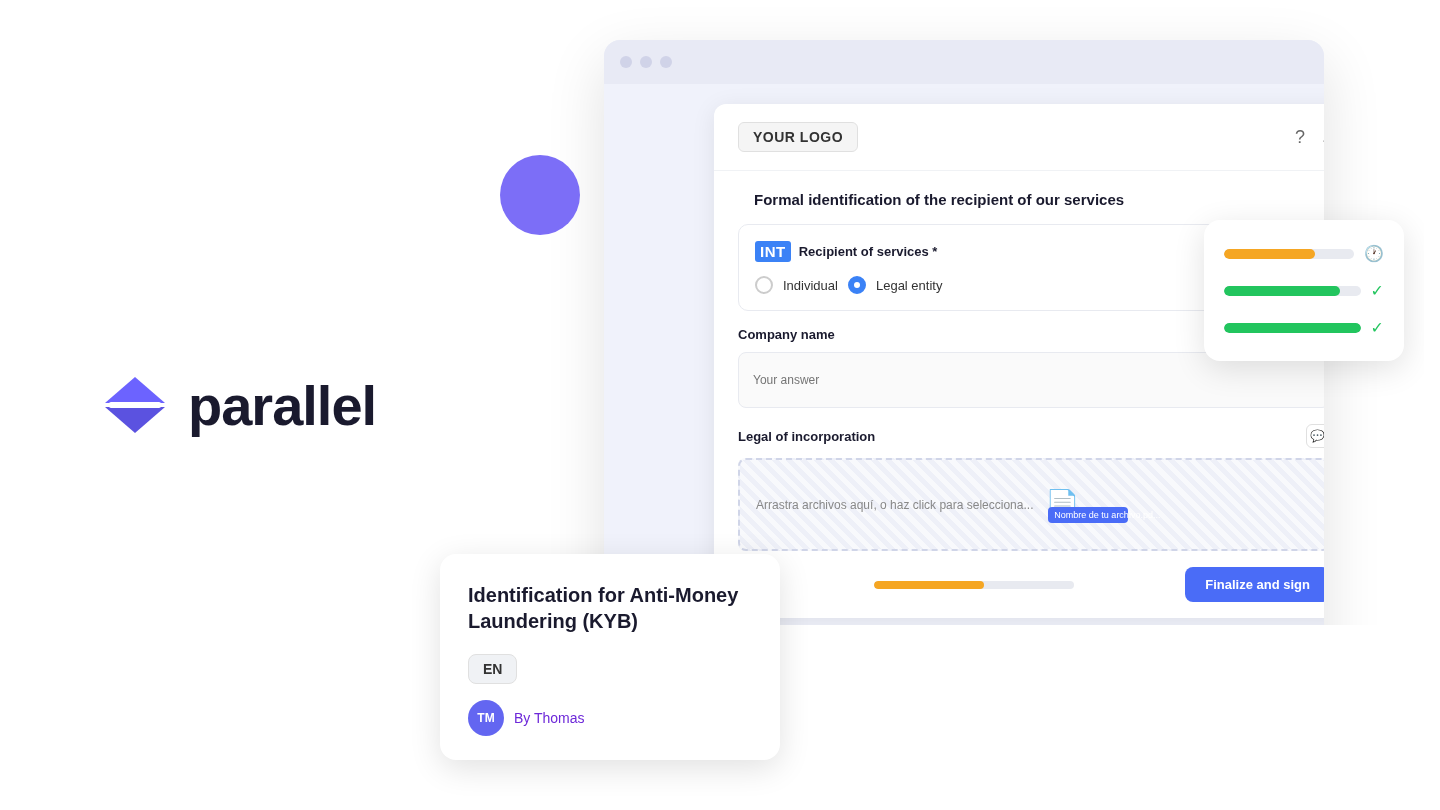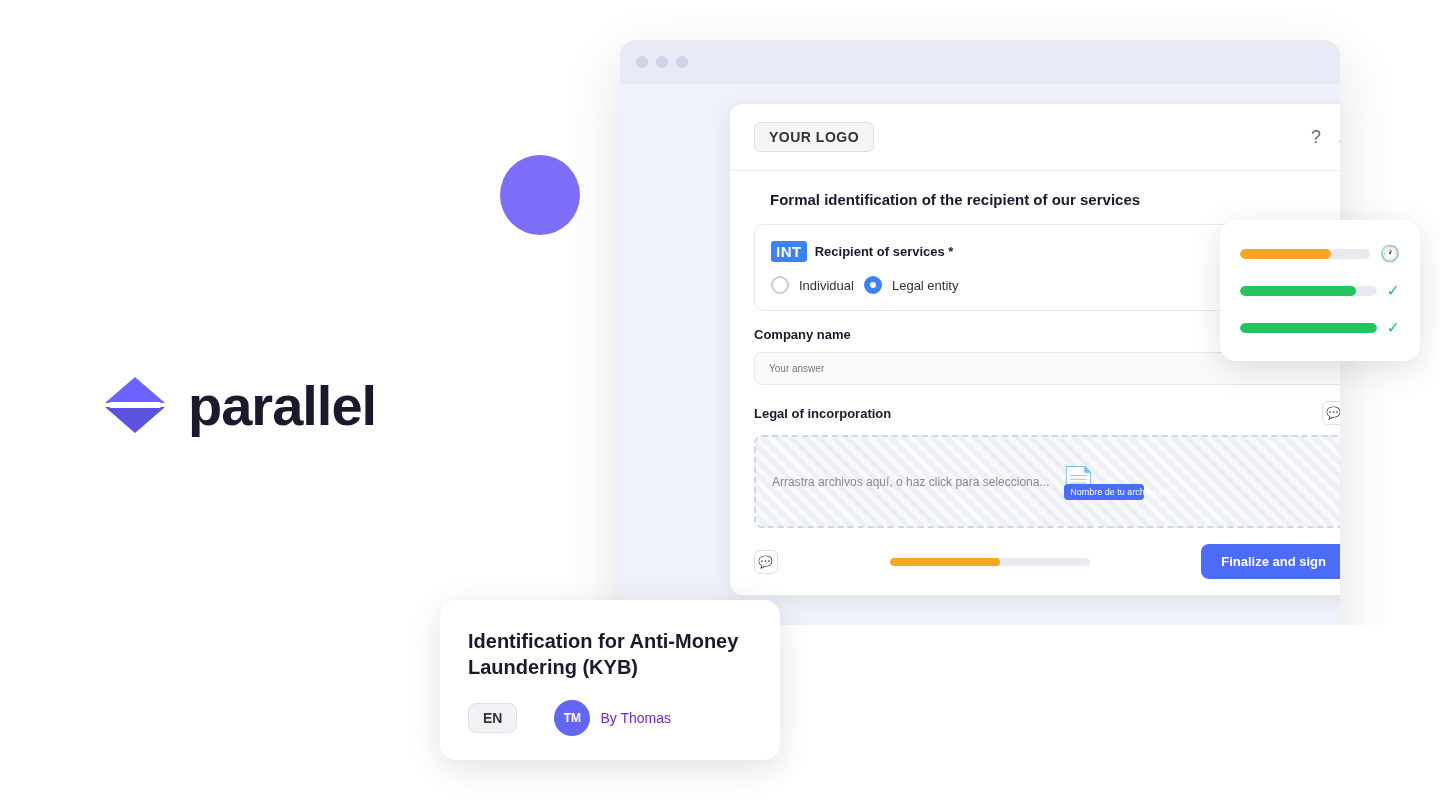--- a/index.html
+++ b/index.html
@@ -72,21 +72,21 @@
     .logo-text {
       font-size: 56px;
       font-weight: 700;
       color: #1a1a2e;
       letter-spacing: -1px;
     }
 
     
     .right-section {
       position: absolute;
-      right: 0;
+      right: 16px;
       top: 0;
       width: 900px;
       height: 625px;
       overflow: hidden;
     }
 
     
     .browser-window {
       position: absolute;
       top: 40px;
@@ -239,24 +239,24 @@
 
     .company-label {
       font-size: 13px;
       font-weight: 600;
       color: #1a1a2e;
       margin-bottom: 10px;
     }
 
     .company-input {
       width: 100%;
-      padding: 10px 14px;
+      padding: 20px 14px;
       border: 1px solid #e8eaf0;
       border-radius: 8px;
-      font-size: 10px;
+      font-size: 12px;
       color: #999;
       background: #fafafa;
     }
 
     .deed-section {
       margin: 0 24px 16px;
     }
 
     .deed-header {
       display: flex;
@@ -446,22 +446,23 @@
     .info-title {
       font-size: 20px;
       font-weight: 700;
       color: #1a1a2e;
       margin-bottom: 20px;
       line-height: 1.3;
     }
 
     .info-meta {
       display: flex;
-      align-items: center;
-      gap: 37px;
+      align-items: flex-start;
+      gap: 16px;
+      flex-direction: column;
     }
 
     .lang-badge {
       background: #f0f2f5;
       border: 1px solid #e0e0e0;
       border-radius: 8px;
       padding: 6px 14px;
       font-size: 14px;
       font-weight: 600;
       color: #333;

